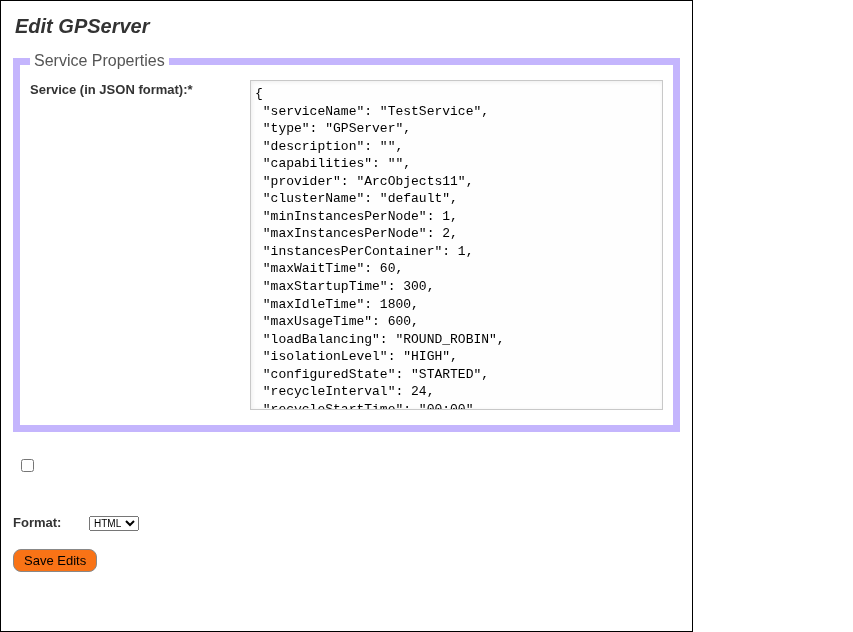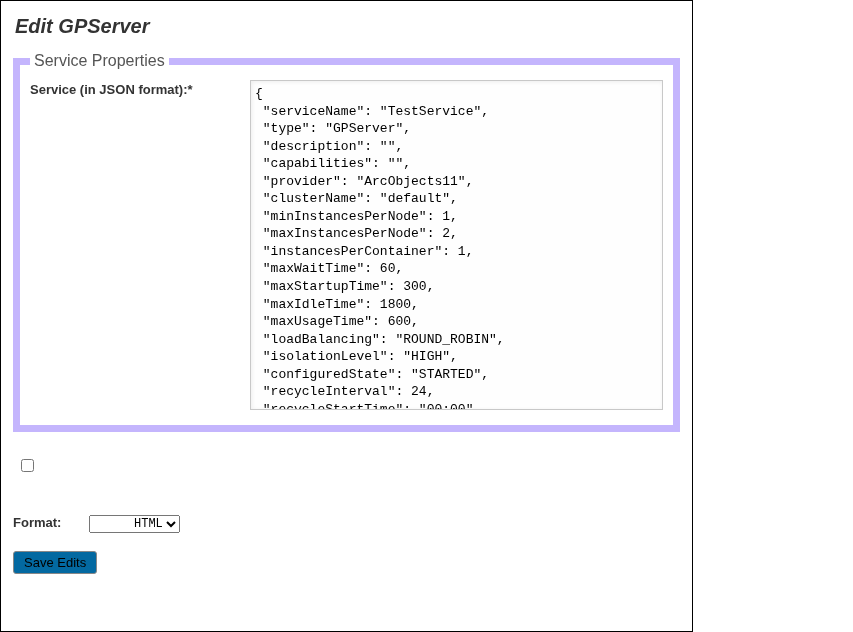--- a/index.html
+++ b/index.html
@@ -73,34 +73,33 @@
       margin-left: 8px;
     }
     .row-format {
       margin-top: 40px;
     }
     .row-format label {
       font-weight: bold;
       margin-right: 24px;
     }
     select.format-select {
-      font-family: Liberation Mono, monospace;
-      font-size: 12px;
-      padding-left: 40px;
+      font-family: Liberation Sans, sans-serif;
+      font-size: 10px;
     }
     .row-save {
       margin-top: 18px;
     }
     button.save-btn {
       font-family: inherit;
       font-size: 13px;
       padding: 3px 10px;
-      background: #0369a1;
+      background: #f97316;
       border: 1px solid #888;
-      border-radius: 3px;
+      border-radius: 8px;
       cursor: pointer;
     }
   </style>
 </head>
 <body>
 
 <div class="page">
 
   <h2 class="title">Edit GPServer</h2>
 

